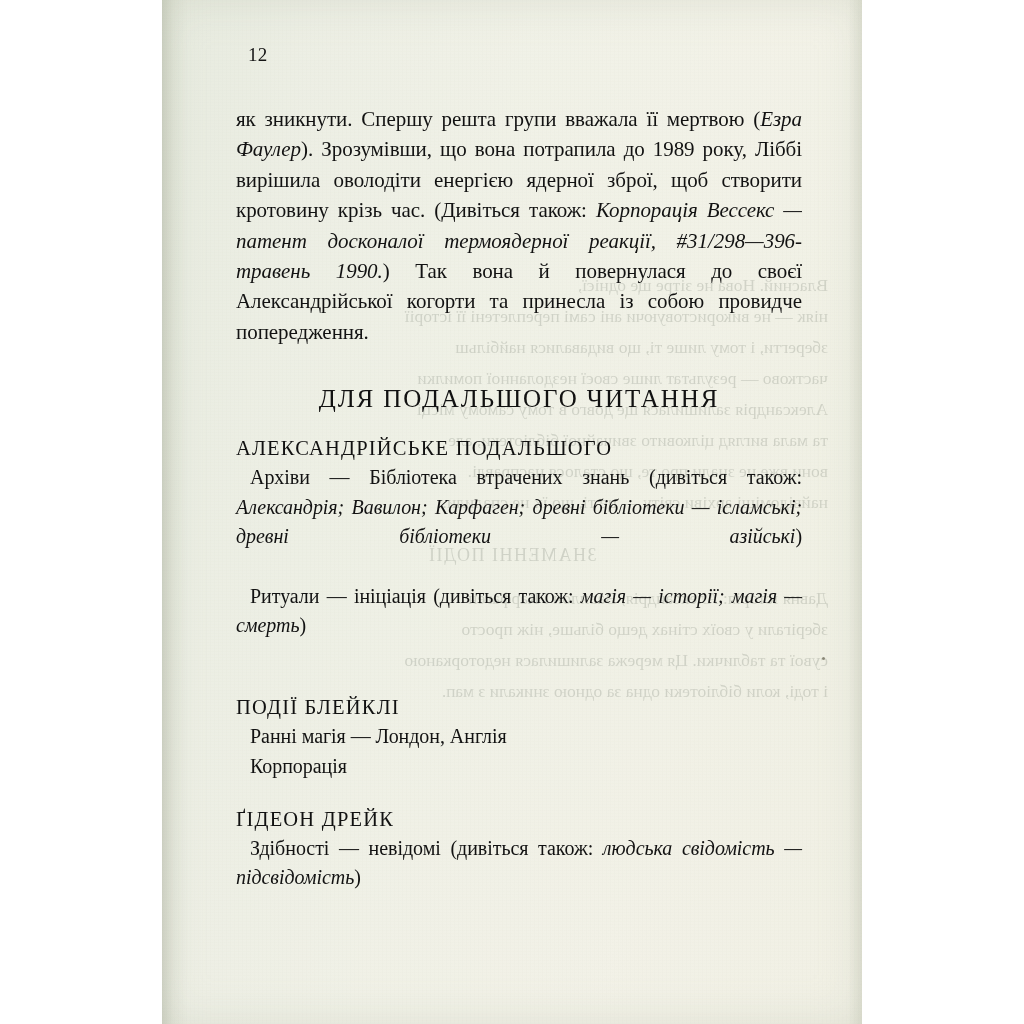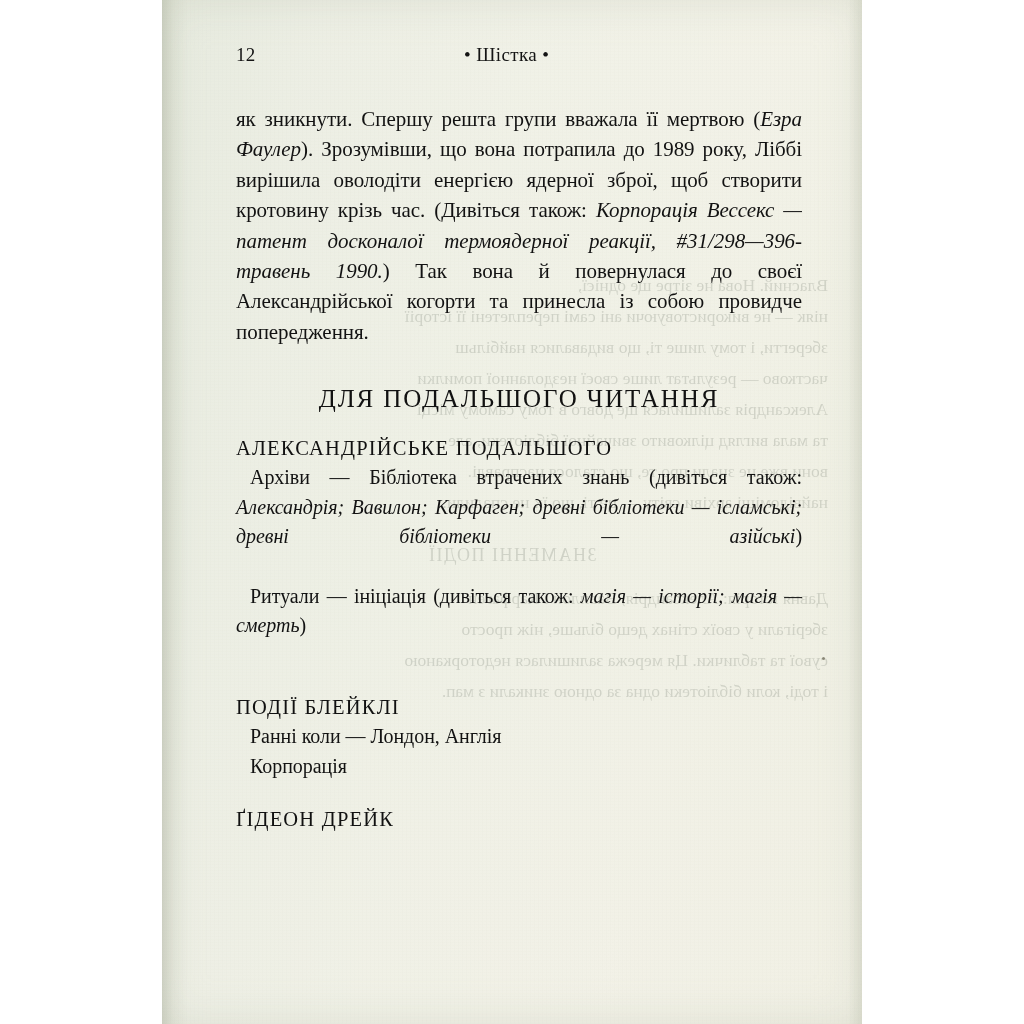--- a/index.html
+++ b/index.html
@@ -114,20 +114,21 @@
     left: 74px;
     top: 44px;
     width: 560px;
     display: flex;
     align-items: baseline;
   }
   .folio {
     font-size: 19px;
     color: #141414;
     letter-spacing: 0.2px;
+    margin-left: 12px;
   }
   .running-title {
     flex: 1;
     text-align: center;
     font-size: 19px;
     color: #141414;
     letter-spacing: 0.4px;
     margin-right: 38px;
   }
 
@@ -221,42 +222,42 @@
       <p>Давня історія: Александрія, Вавилон і Карфаген</p>
       <p>зберігали у своїх стінах дещо більше, ніж просто</p>
       <p>сувої та таблички. Ця мережа залишилася недоторканою</p>
       <p>і тоді, коли бібліотеки одна за одною зникали з мап.</p>
     </div>
 
     <div class="page-inner">
 
       <div class="running-head">
         <span class="folio">12</span>
-        <span class="running-title">• Шістка •</span>
       </div>
 
       <div class="text-column">
 
         <p class="body-par">як зникнути. Спершу решта групи вважала її мертвою (<em>Езра Фаулер</em>). Зрозумівши, що вона потрапила до 1989 року, Ліббі вирішила оволодіти енергією ядерної зброї, щоб створити кротовину крізь час. (Дивіться також: <em>Корпорація Вессекс — патент досконалої термоядерної реакції, #31/298—396-травень 1990.</em>) Так вона й повернулася до своєї Александрійської когорти та принесла із собою провидче попередження.</p>
 
         <h2 class="section-title">ДЛЯ ПОДАЛЬШОГО ЧИТАННЯ</h2>
 
         <div class="entry-list">
             <div class="entry-group">
               <h3 class="group-head">АЛЕКСАНДРІЙСЬКЕ ПОДАЛЬШОГО</h3>
               <p class="entry">Архіви — Бібліотека втрачених знань (дивіться також: <em>Александрія; Вавилон; Карфаген; древні бібліотеки — ісламські; древні бібліотеки — азійські</em>)</p>
               <p class="entry">Ритуали — ініціація (дивіться також: <em>магія — історії; магія — смерть</em>)</p>
             </div>
             <div class="entry-group">
               <h3 class="group-head">ПОДІЇ БЛЕЙКЛІ</h3>
-              <p class="entry single">Ранні коли — Лондон, Англія</p>
+              <p class="entry single">Ранні магія — Лондон, Англія</p>
               <p class="entry single">Корпорація</p>
             </div>
             <div class="entry-group">
               <h3 class="group-head">ҐІДЕОН ДРЕЙК</h3>
+              <p class="entry">Здібності — невідомі (дивіться також: <em>людська свідомість — підсвідомість</em>)</p>
             </div>
           </div>
 
       </div>
 
       <div class="speck"></div>
 
     </div>
   </div>
 </div>

